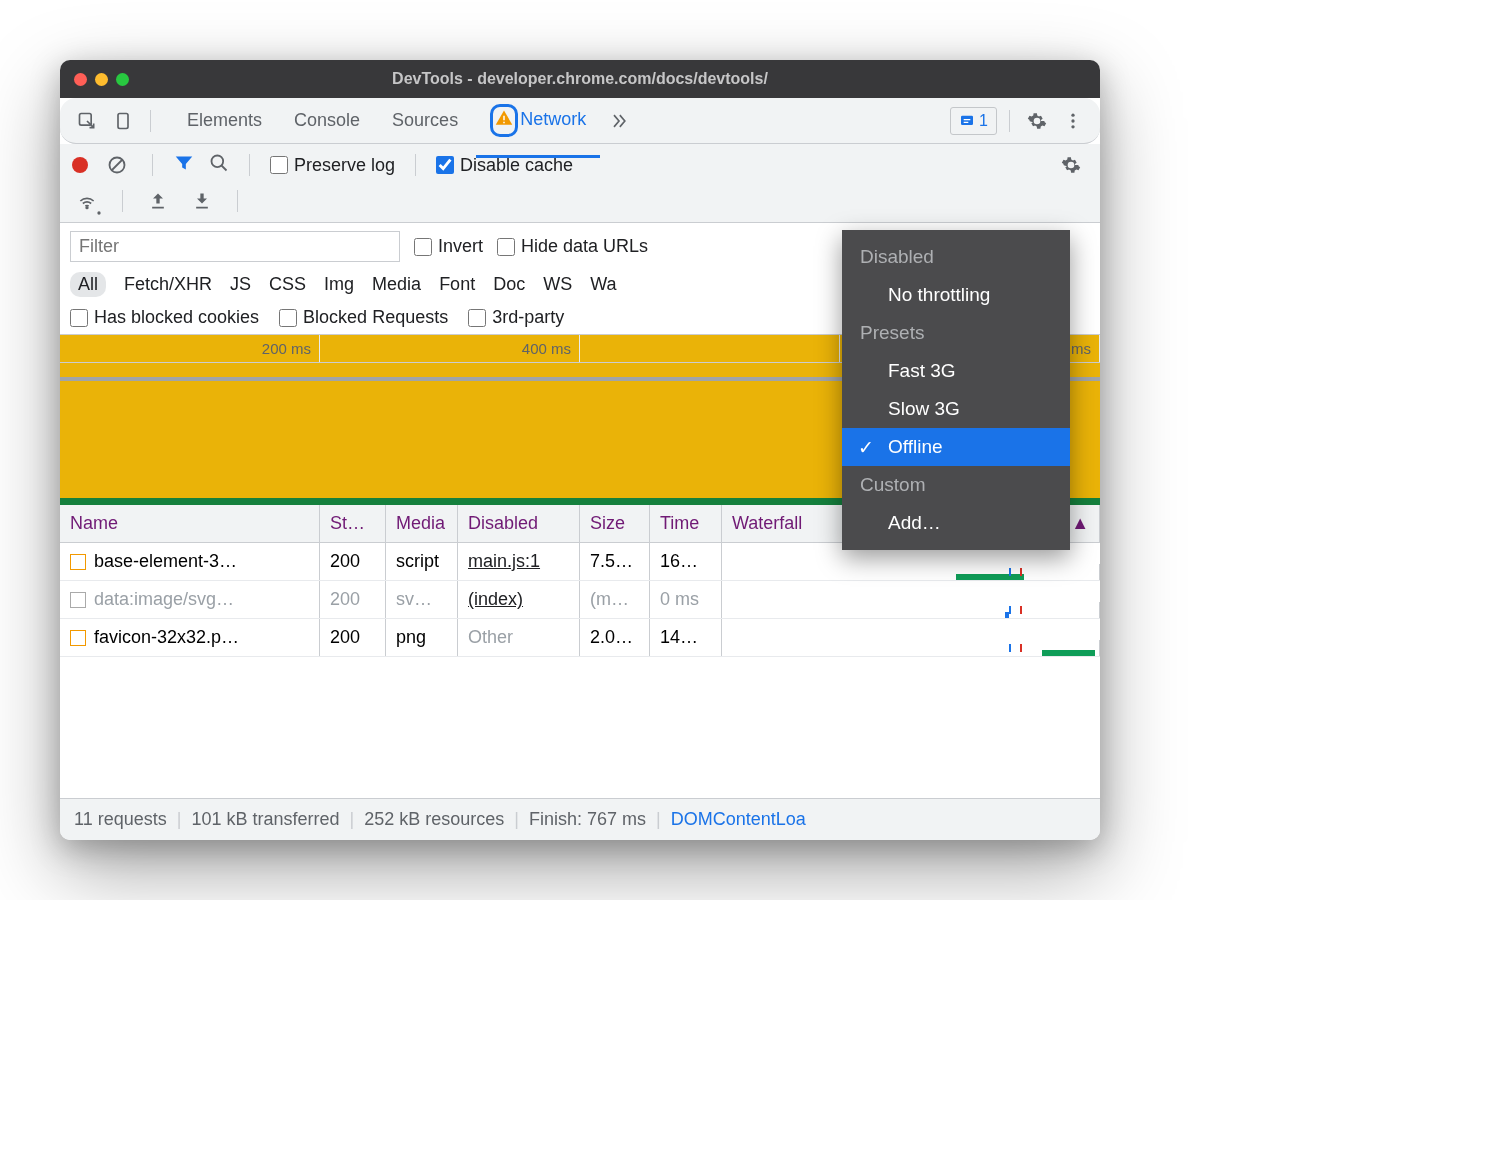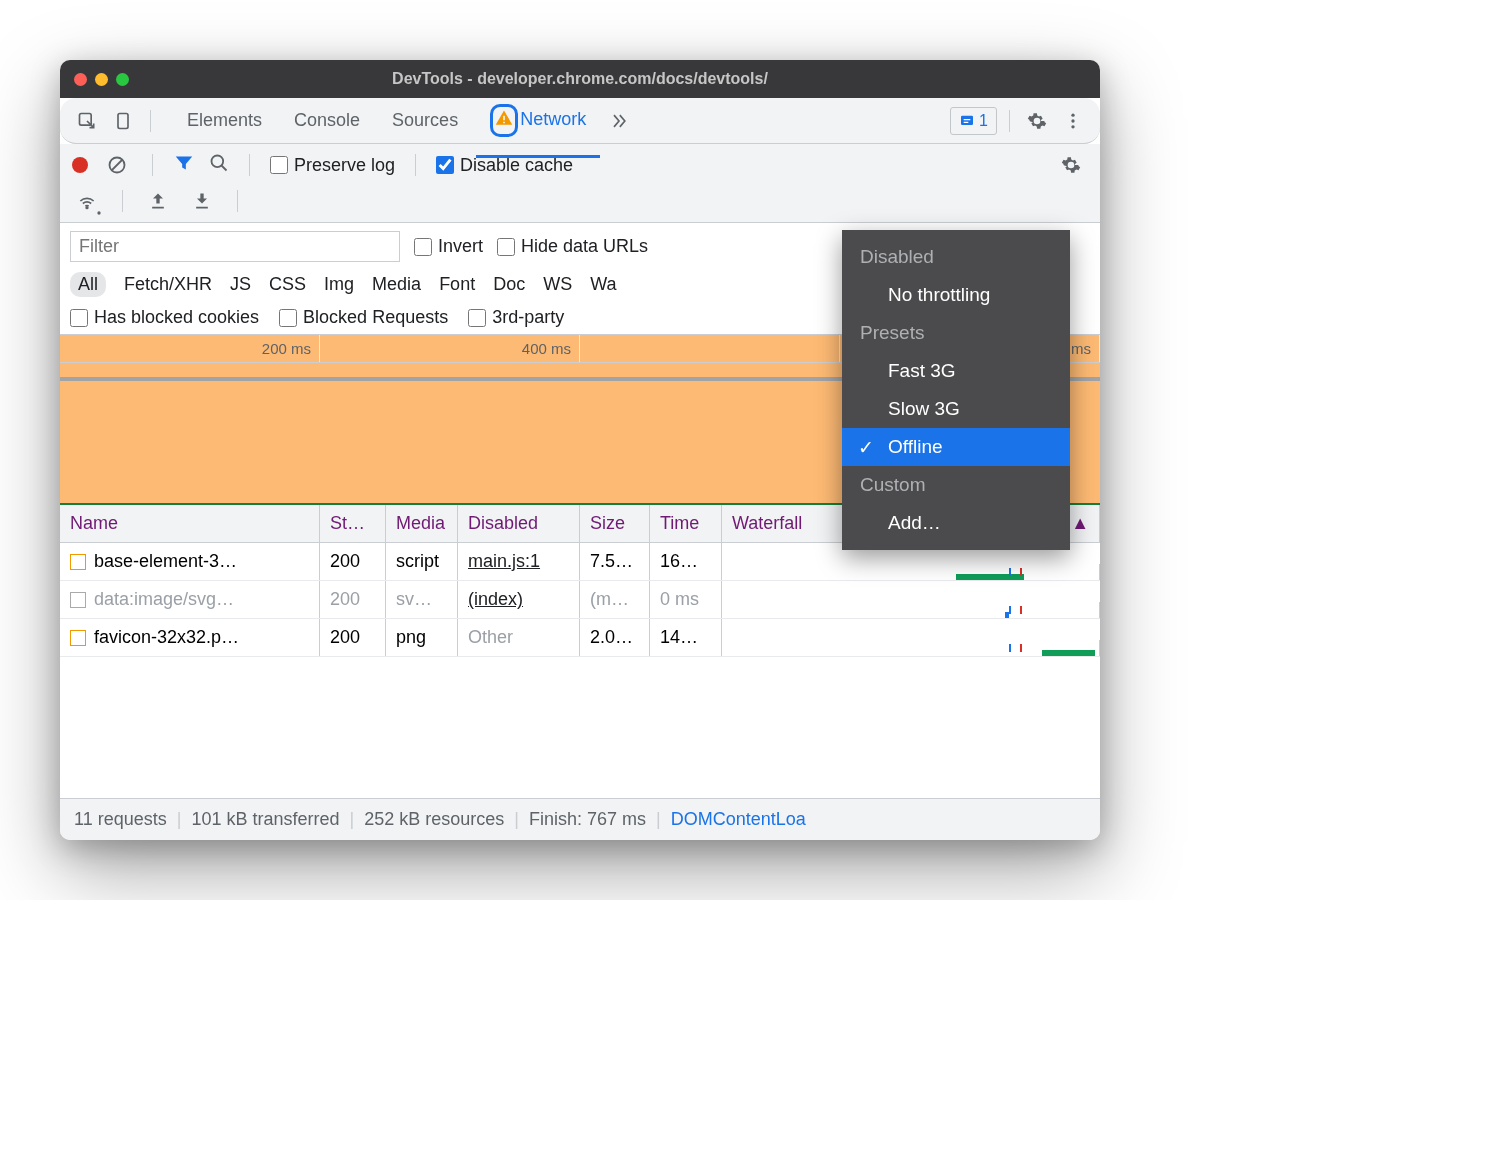--- a/index.html
+++ b/index.html
@@ -31,21 +31,21 @@
 .chk { display:flex; align-items:center; gap:6px; font-size:18px; color:#202124; }
 .chk input { width:18px; height:18px; accent-color:#1a73e8; }
 .gear-right { position:absolute; right:14px; }
 
 .filterbar { background:#fff; border-bottom:1px solid #cacdd1; padding:8px 10px 6px; }
 .filter-in { border:1px solid #cacdd1; width:330px; padding:4px 8px; font-size:18px; color:#5f6368; margin-right:0; }
 .ftypes { display:flex; gap:18px; margin-top:10px; font-size:18px; color:#202124; align-items:center; }
 .ftype.all { background:#e4e6e8; border-radius:10px; padding:2px 8px; }
 .frow2 { display:flex; gap:20px; margin-top:10px; font-size:18px; }
 
-.timeline { border-bottom:2px solid #15803d; height:170px; position:relative; background:#fdba74; }
+.timeline { border-bottom:7px solid #15803d; height:170px; position:relative; background:#eab308; }
 .tl-head { height:28px; border-bottom:1px solid #cacdd1; display:flex; font-size:15px; color:#5f6368; }
 .tl-tick { flex:1; display:flex; align-items:center; justify-content:flex-end; padding-right:8px; border-right:1px solid #e8eaed; }
 .tl-body { position:relative; height:calc(100% - 28px); }
 .tl-body .hl { position:absolute; top:14px; left:0; right:0; height:4px; background:#a0a4a8; }
 .tl-body::before { content:''; position:absolute; top:14px; left:0; right:0; height:4px; background:repeating-linear-gradient(90deg, #fff 0, #fff 2px, transparent 2px, transparent 12px); }
 .vline { position:absolute; top:0; bottom:0; width:2px; }
 .vline.blue { background:#1a73e8; } .vline.red { background:#d93025; }
 
 .grid { flex:1; overflow:hidden; background:#fff; }
 .ghead { display:flex; background:#f1f3f4; border-bottom:1px solid #cacdd1; font-size:18px; color:#701a75; }

